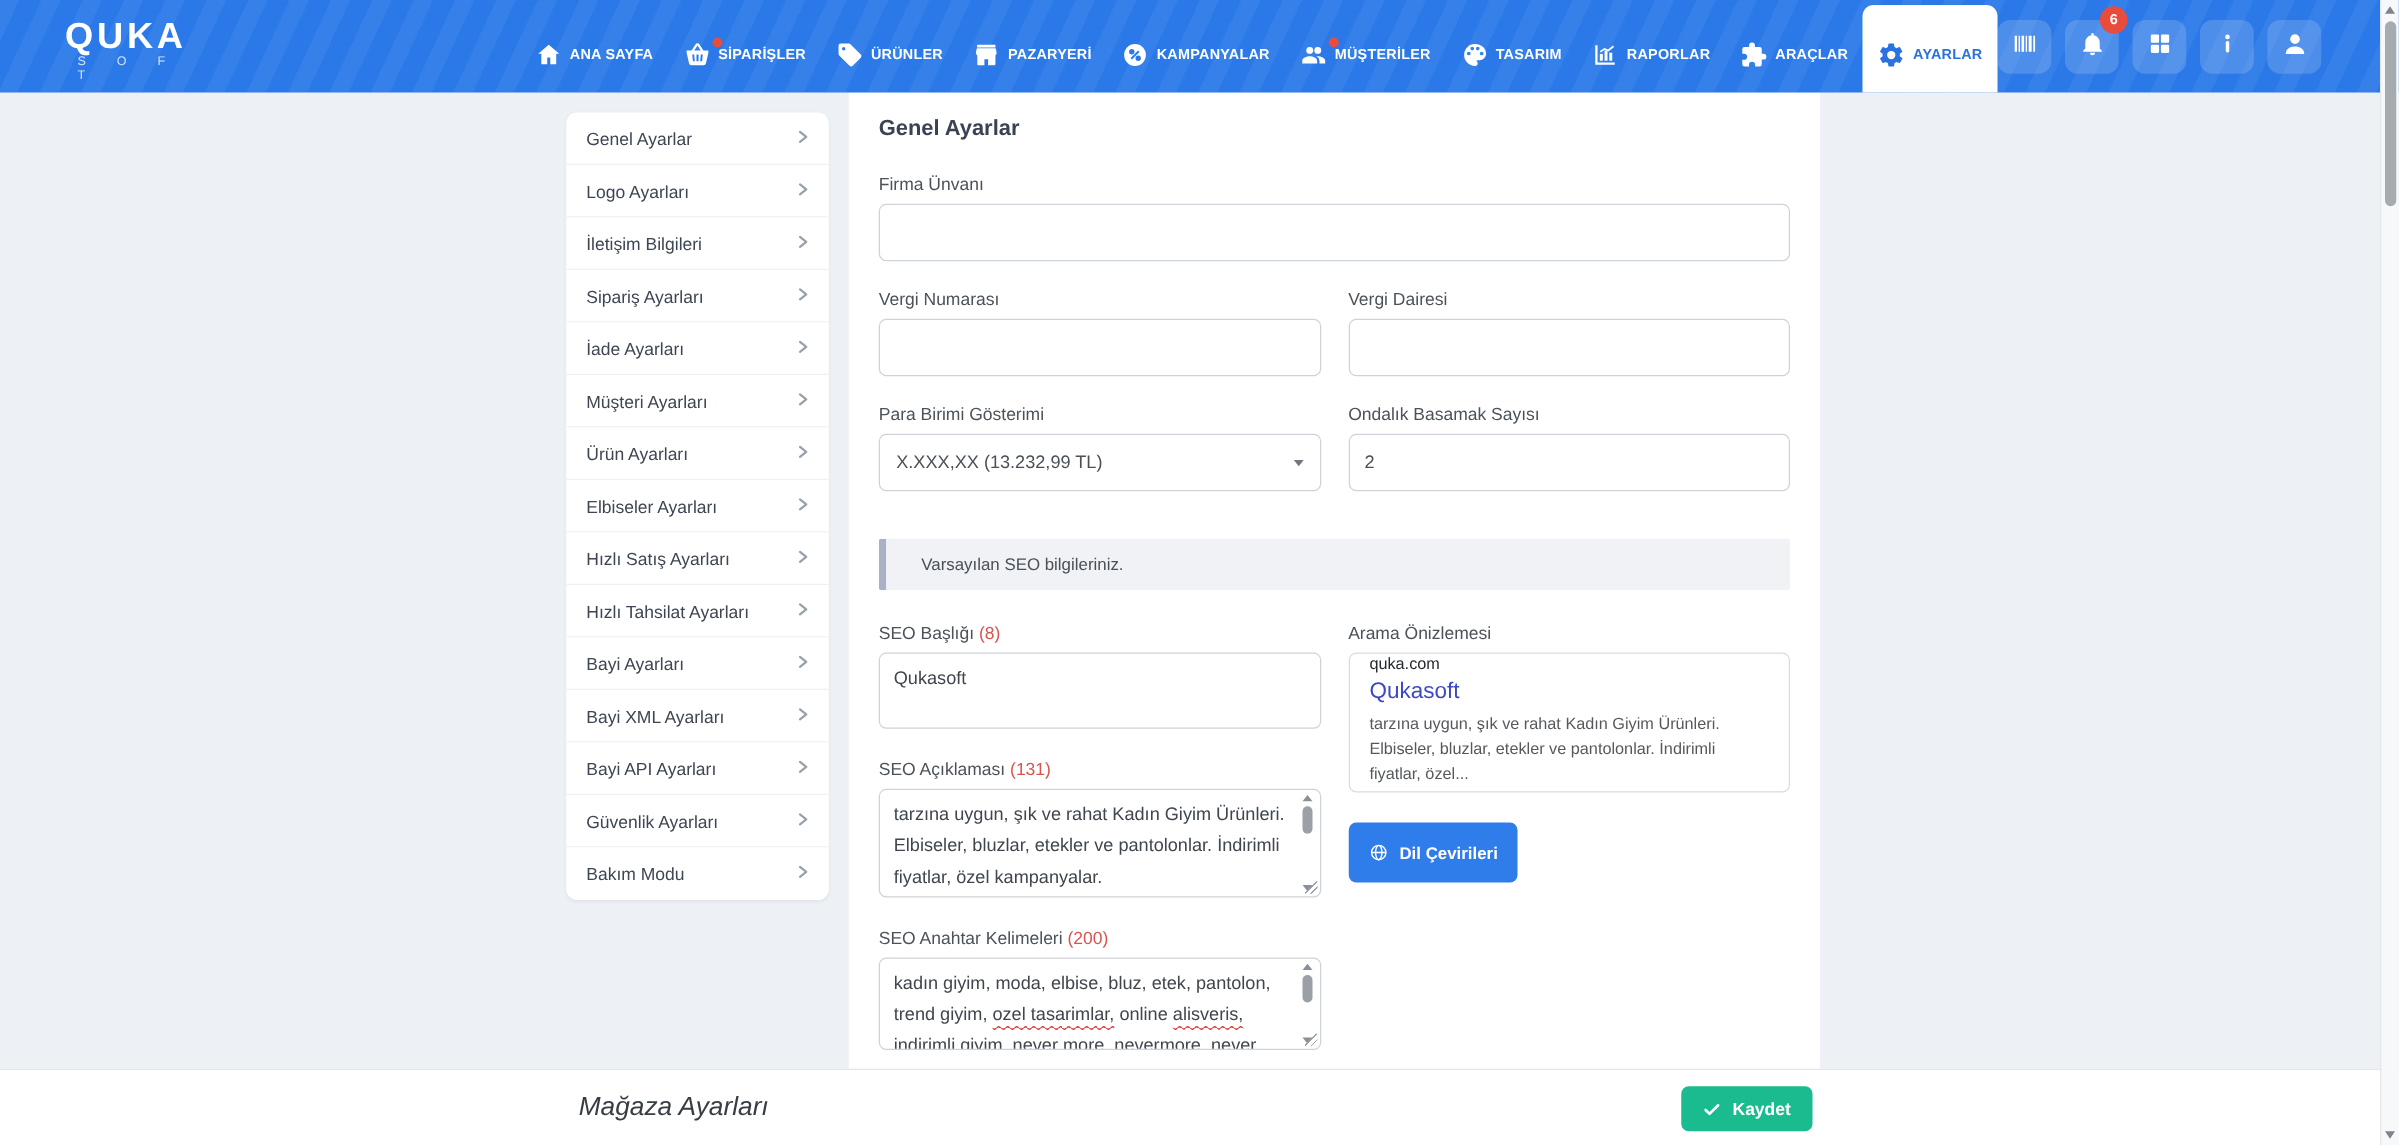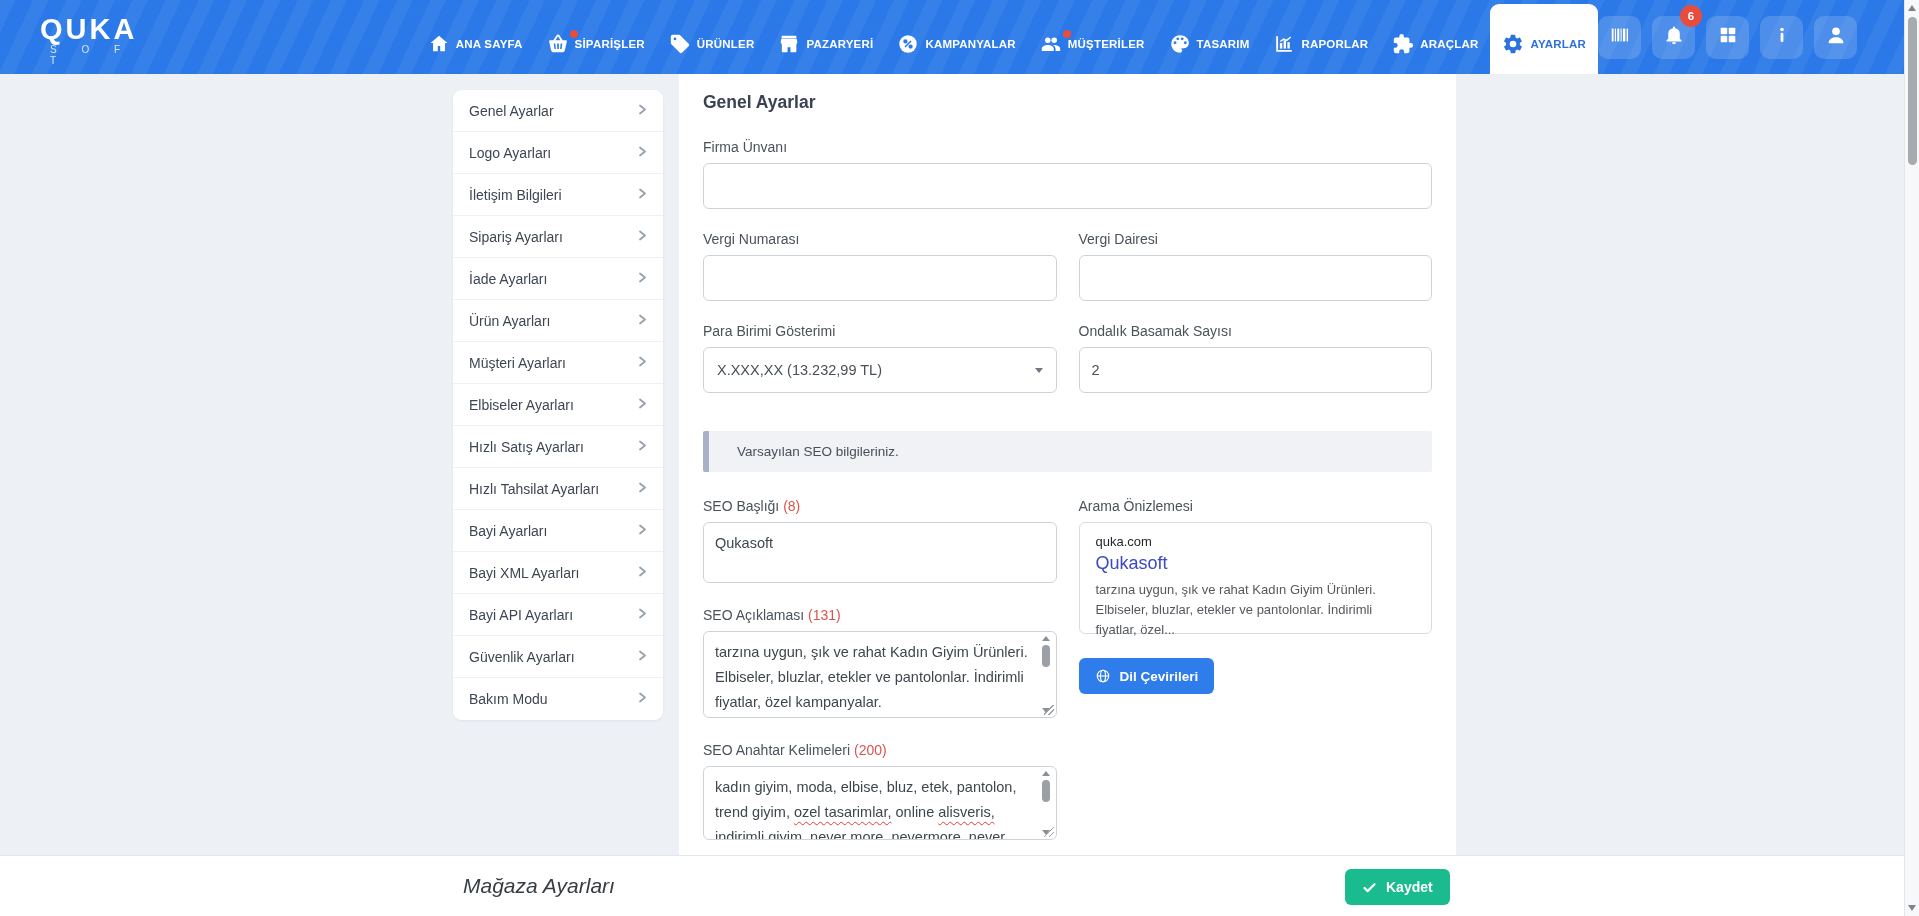--- a/index.html
+++ b/index.html
@@ -3,21 +3,21 @@
 <meta charset="utf-8">
 <style>
   * { margin:0; padding:0; box-sizing:border-box; }
   html,body { width:1919px; height:916px; overflow:hidden;
     font-family:"Liberation Sans","DejaVu Sans",sans-serif; background:#edf0f5; }
 
   
   .navbar { position:absolute; left:0; top:0; width:1919px; height:74px;
     background:#2b79e8;
     background-image:repeating-linear-gradient(115deg, rgba(255,255,255,.05) 0 14px, rgba(255,255,255,0) 14px 30px);
-    display:flex; align-items:stretch; z-index:20; }
+    display:flex; align-items:stretch; z-index:20;padding-left:12px; }
   .brand { margin-left:40px; padding-top:14px; width:135px; color:#fff; }
   .brand .b1 { font-size:29px; font-weight:800; letter-spacing:3px; line-height:30px; }
   .brand .b2 { font-size:10px; letter-spacing:11px; color:#d4e4fc; padding-left:10px; }
   .nav-list { display:flex; margin-left:262px; align-items:stretch; }
   .nav-item { height:74px; padding:13px 12px 0; display:flex; flex-direction:row;
     align-items:center; gap:6px; color:#fff; cursor:pointer; position:relative; }
   .nav-item .icn { width:22px; height:22px; position:relative; }
   .nav-item .icn svg { width:22px; height:22px; display:block; }
   .nav-item .lbl { font-size:11.5px; font-weight:bold; letter-spacing:.2px; white-space:nowrap; }
   .nav-item.active { background:#fff; color:#2b72de; border-radius:9px 9px 0 0;
@@ -67,27 +67,27 @@
     display:flex; flex-direction:column; align-items:center; padding:2px 0; }
   .arr { width:0; height:0; border-left:4px solid transparent; border-right:4px solid transparent; }
   .arr.up { border-bottom:5px solid #8a9097; }
   .arr.dn { border-top:5px solid #8a9097; margin-top:auto; }
   .thumb { width:8px; height:22px; border-radius:4px; background:#9aa0a6; margin-top:4px; }
   .resize-h { position:absolute; right:2px; bottom:2px; width:10px; height:10px;
     background:
       linear-gradient(135deg, transparent 0 45%, #9aa0a6 45% 52%, transparent 52% 70%, #9aa0a6 70% 77%, transparent 77%);
     cursor:nwse-resize; }
   .misspelled { text-decoration:underline wavy #e23c3c 1px; text-underline-offset:3.5px; }
-  .preview-card { border:1px solid #d8dce2; border-radius:6px; padding:11px 16px; height:112px; }
+  .preview-card { border:1px solid #d8dce2; border-radius:6px; padding:0 16px; height:112px; }
   .preview-url { font-size:13px; color:#23282e; margin-bottom:4px; }
   .preview-title { font-size:18px; color:#3c49c6; margin-bottom:6px; cursor:default; }
   .preview-desc { font-size:13px; color:#55595e; line-height:1.55; }
   .btn-blue { margin-top:24px; display:inline-flex; align-items:center; gap:9px;
     background:#2f7deb; color:#fff; border:none; border-radius:6px; padding:0 16px;
-    height:36px; font-size:13.5px; font-weight:bold; cursor:pointer; font-family:inherit; }
+    height:48px; font-size:13.5px; font-weight:bold; cursor:pointer; font-family:inherit; }
   .btn-blue svg { width:16px; height:16px; }
 
   
   .footer { position:absolute; left:0; bottom:0; width:1919px; height:61px; background:#fff;
     border-top:1px solid #e3e6ea; display:flex; align-items:center; z-index:15; }
   .footer-title { margin-left:463px; font-size:21px; color:#363d45;font-style:italic; }
   .btn-save { position:absolute; left:1345px; top:13px; height:36px; padding:0 17px;
     display:flex; align-items:center; gap:9px; background:#1abc8f; color:#fff; border:none;
     border-radius:6px; font-size:14px; font-weight:bold; cursor:pointer; font-family:inherit; }
   .btn-save svg { width:15px; height:15px; }
@@ -268,27 +268,27 @@
           <path d="M4 2.5 9 6.5l-5 4"></path>
         </svg></span>
     </div>
     <div class="side-item">
       <span>İade Ayarları</span>
       <span><svg viewBox="0 0 12 13" fill="none" stroke="#98a0aa" stroke-width="1.8" stroke-linecap="round" stroke-linejoin="round">
           <path d="M4 2.5 9 6.5l-5 4"></path>
         </svg></span>
     </div>
     <div class="side-item">
+      <span>Müşteri Ayarları</span>
+      <span><svg viewBox="0 0 12 13" fill="none" stroke="#98a0aa" stroke-width="1.8" stroke-linecap="round" stroke-linejoin="round">
+          <path d="M4 2.5 9 6.5l-5 4"></path>
+        </svg></span>
+    </div>
+    <div class="side-item">
       <span>Ürün Ayarları</span>
-      <span><svg viewBox="0 0 12 13" fill="none" stroke="#98a0aa" stroke-width="1.8" stroke-linecap="round" stroke-linejoin="round">
-          <path d="M4 2.5 9 6.5l-5 4"></path>
-        </svg></span>
-    </div>
-    <div class="side-item">
-      <span>Müşteri Ayarları</span>
       <span><svg viewBox="0 0 12 13" fill="none" stroke="#98a0aa" stroke-width="1.8" stroke-linecap="round" stroke-linejoin="round">
           <path d="M4 2.5 9 6.5l-5 4"></path>
         </svg></span>
     </div>
     <div class="side-item">
       <span>Elbiseler Ayarları</span>
       <span><svg viewBox="0 0 12 13" fill="none" stroke="#98a0aa" stroke-width="1.8" stroke-linecap="round" stroke-linejoin="round">
           <path d="M4 2.5 9 6.5l-5 4"></path>
         </svg></span>
     </div>

